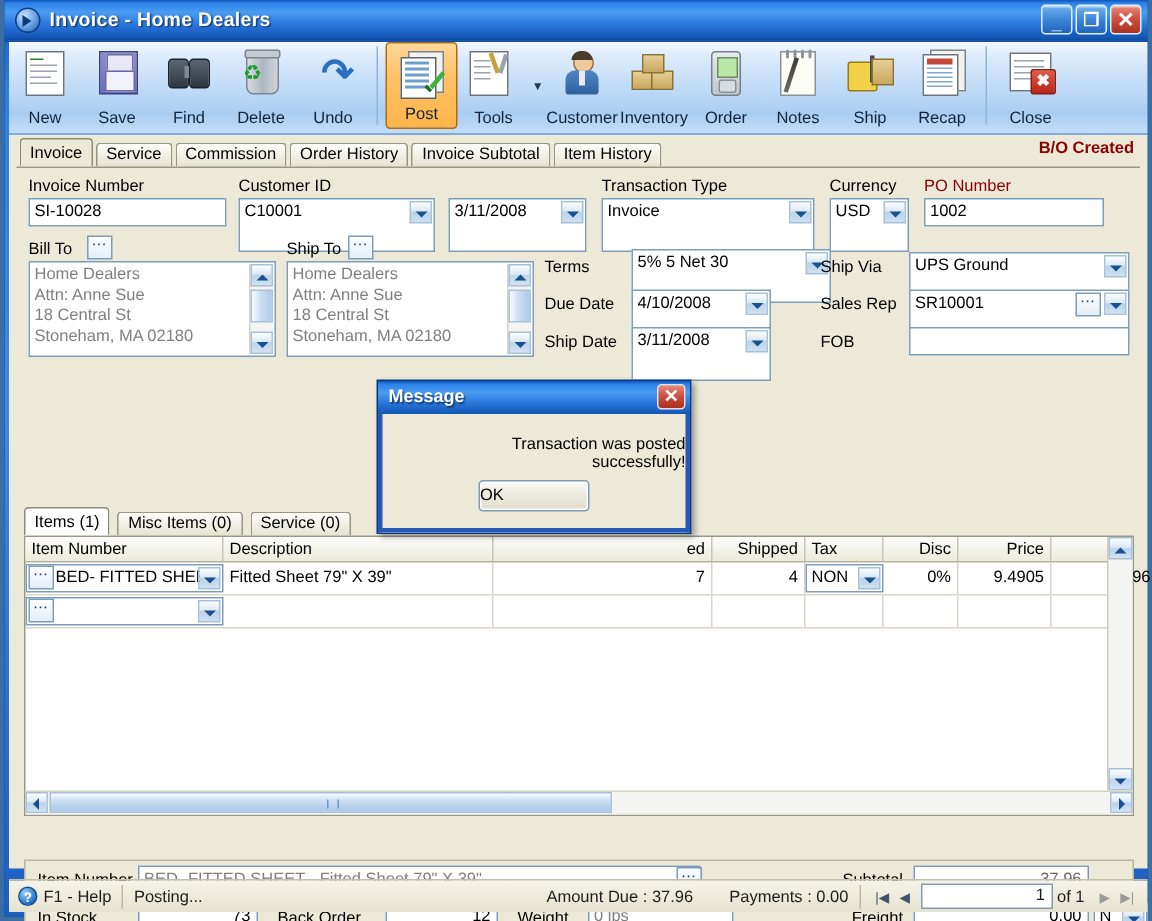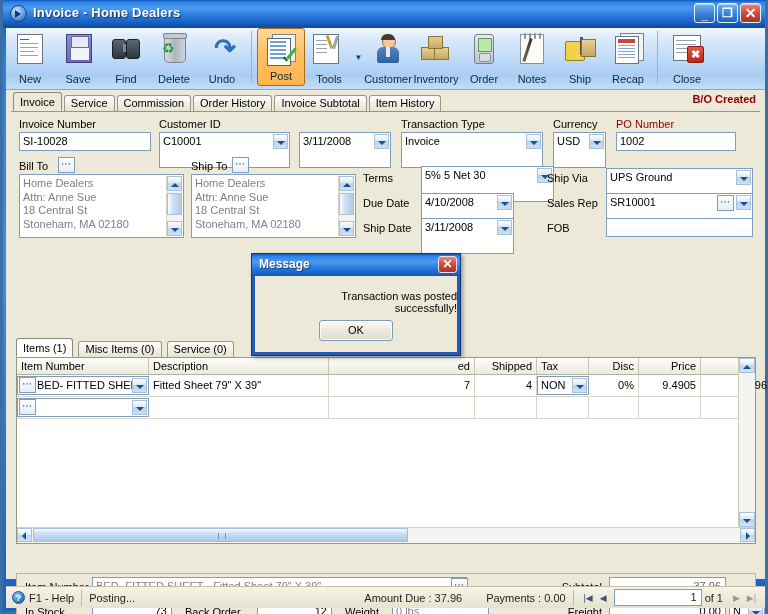--- a/index.html
+++ b/index.html
@@ -301,21 +301,21 @@
   }
   #dlg .dbody{
     position:absolute;left:0;right:0;top:22px;bottom:0;
     border:3px solid #2559b5;border-top:none;box-sizing:border-box;background:#ece9d8;
   }
   #dlg .dmsg{position:absolute;left:0;right:0;top:14px;text-align:right;font-size:11px;color:#000;margin-left:32px;}
   #dlg .dok{
     position:absolute;left:50%;margin-left:-37px;top:44px;width:74px;height:21px;
     background:linear-gradient(to bottom,#fbfbf8,#eceade 48%,#e0ddcd);
     border:1px solid #7f9db9;border-radius:3px;box-sizing:border-box;
-    font-size:11px;text-align:center;line-height:19px;color:#000;
+    font-size:11px;text-align:left;line-height:19px;color:#000;
     box-shadow:inset 0 0 0 1px #fff;
   }
 </style>
 </head>
 <body>
 
 <div id="window">
 
   <div id="titlebar">
     <div class="tb-icon"></div>

